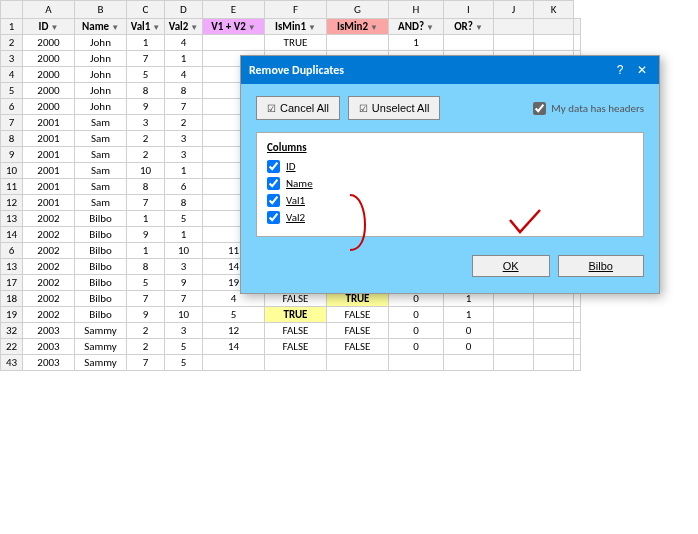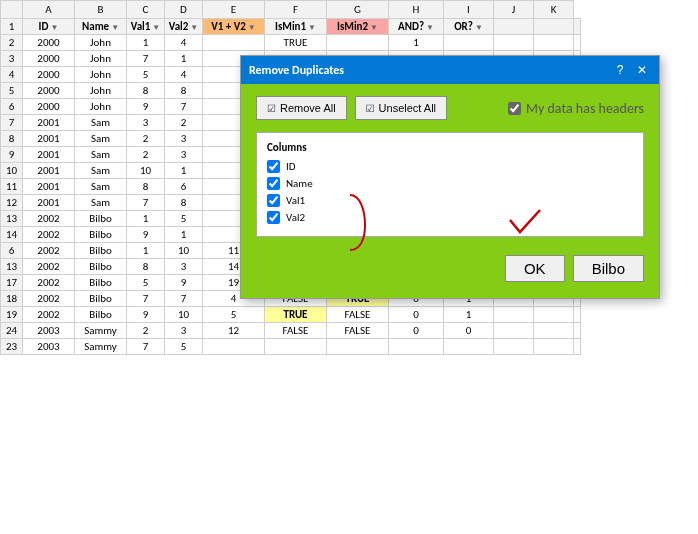--- a/index.html
+++ b/index.html
@@ -60,21 +60,21 @@
       font-size: 8px;
       color: #666;
     }
 
     
     .dialog-overlay {
       position: absolute;
       top: 55px;
       left: 240px;
       width: 420px;
-      background: #84cc16;
+      background: #7dd3fc;
       border: 1px solid #999;
       box-shadow: 3px 3px 10px rgba(0,0,0,0.3);
       z-index: 10;
     }
 
     .dialog-titlebar {
       background: #0078d4;
       color: white;
       padding: 5px 8px;
       display: flex;
@@ -154,20 +154,21 @@
     .my-data-row input[type=checkbox] {
       accent-color: #666;
     }
 
     .columns-box {
       border: 1px solid #aaa;
       background: white;
       padding: 8px 10px;
       min-height: 100px;
       margin-bottom: 12px;
+      text-decoration: underline;
     }
 
     .columns-label {
       font-size: 11px;
       font-weight: bold;
       margin-bottom: 6px;
     }
 
     .col-item {
       display: flex;
@@ -183,26 +184,27 @@
 
     .dialog-footer {
       display: flex;
       justify-content: flex-end;
       gap: 8px;
       padding: 6px 0 4px 0;
       position: relative;
     }
 
     .footer-btn {
-      padding: 4px 18px;
+      padding: 4px 30px;
       border: 1px solid #888;
       background: #f0f0f0;
       cursor: pointer;
-      font-size: 15px;
+      font-size: 11px;
       min-width: 60px;
+      text-decoration: underline;
     }
 
     .footer-btn.ok {
       min-width: 55px;
     }
 
     
     .annotation-overlay {
       position: absolute;
       top: 0; left: 0;
@@ -267,21 +269,21 @@
               <span>Val1</span>
               <span class="filter-arrow">▼</span>
             </div>
           </td>
           <td style="font-weight: bold; background: rgb(242, 242, 242);">
             <div class="header-cell">
               <span>Val2</span>
               <span class="filter-arrow">▼</span>
             </div>
           </td>
-          <td style="font-weight: bold; background: #fdba74;">
+          <td style="font-weight: bold; background: #f0abfc;">
             <div class="header-cell">
               <span>V1 + V2</span>
               <span class="filter-arrow">▼</span>
             </div>
           </td>
           <td style="font-weight: bold; background: rgb(242, 242, 242);">
             <div class="header-cell">
               <span>IsMin1</span>
               <span class="filter-arrow">▼</span>
             </div>
@@ -572,36 +574,51 @@
           <td>5</td>
           <td style="background: rgb(255, 255, 153); font-weight: bold;">TRUE</td>
           <td>FALSE</td>
           <td>0</td>
           <td>1</td>
           <td></td>
           <td></td>
           <td></td>
         </tr>
         <tr>
-          <td class="col-row-header">24</td>
+          <td class="col-row-header">32</td>
           <td>2003</td>
           <td>Sammy</td>
           <td>2</td>
           <td>3</td>
           <td>12</td>
           <td>FALSE</td>
           <td>FALSE</td>
           <td>0</td>
           <td>0</td>
           <td></td>
           <td></td>
           <td></td>
         </tr>
         <tr>
-          <td class="col-row-header">23</td>
+          <td class="col-row-header">22</td>
+          <td>2003</td>
+          <td>Sammy</td>
+          <td>2</td>
+          <td>5</td>
+          <td>14</td>
+          <td>FALSE</td>
+          <td>FALSE</td>
+          <td>0</td>
+          <td>0</td>
+          <td></td>
+          <td></td>
+          <td></td>
+        </tr>
+        <tr>
+          <td class="col-row-header">43</td>
           <td>2003</td>
           <td>Sammy</td>
           <td>7</td>
           <td>5</td>
           <td></td>
           <td></td>
           <td></td>
           <td></td>
           <td></td>
           <td></td>
@@ -617,29 +634,29 @@
     <span class="dialog-title">Remove Duplicates</span>
     <div class="dialog-controls">
       <button class="dialog-btn-help">?</button>
       <button class="dialog-btn-close">✕</button>
     </div>
   </div>
   <div class="dialog-body">
     <div class="dialog-action-row">
       <button class="dialog-action-btn">
         <span class="checkbox-icon">☑</span>
-        <span>Remove All</span>
+        <span>Cancel All</span>
       </button>
       <button class="dialog-action-btn">
         <span class="checkbox-icon">☑</span>
         <span>Unselect All</span>
       </button>
       <div class="my-data-row">
         <input type="checkbox" checked="" id="mydata" style="">
-        <label for="mydata" style="font-size:14px;color:#555;">My data has headers</label>
+        <label for="mydata" style="font-size:11px;color:#555;">My data has headers</label>
       </div>
     </div>
     <div class="columns-box">
       <div class="columns-label">Columns</div>
       <div id="columns-list">
       <div class="col-item">
             <input type="checkbox" checked="" style="">
             <span>ID</span>
           </div>
           <div class="col-item">

